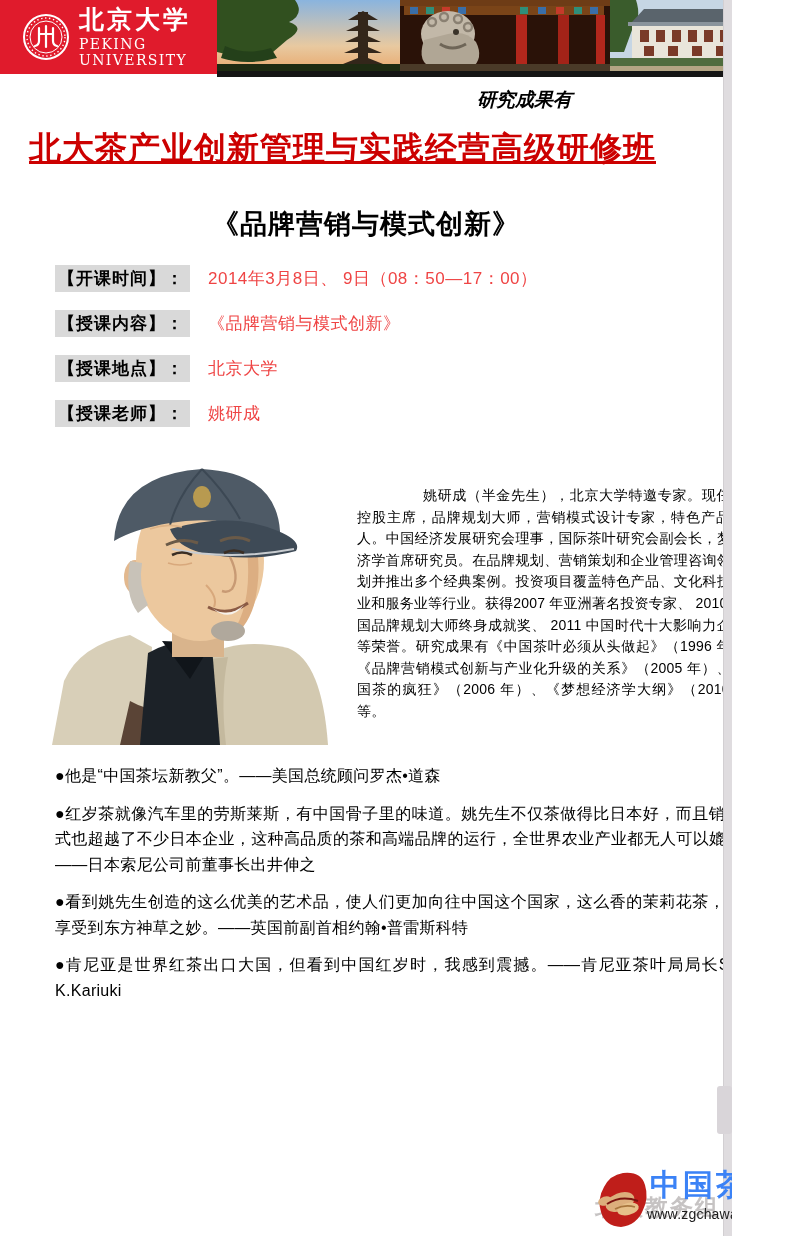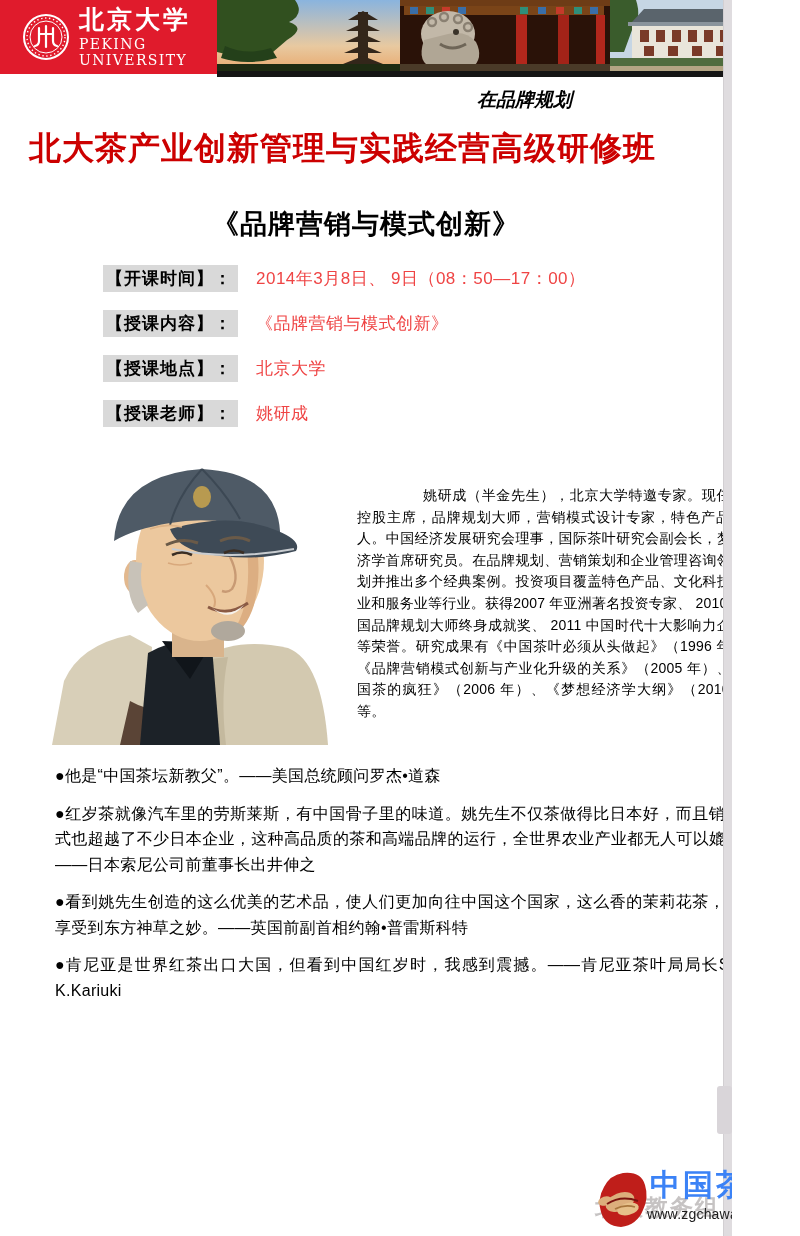--- a/index.html
+++ b/index.html
@@ -12,26 +12,26 @@
   .seal{width:48px;height:48px;flex:0 0 auto;}
   .logo-text{margin-left:9px;color:#fff;}
   .logo-cn{font-family:"DejaVu Serif","Liberation Serif",serif;font-weight:bold;font-size:25px;line-height:28px;letter-spacing:3px;}
   .logo-en{font-family:"DejaVu Serif","Liberation Serif",serif;font-size:14px;letter-spacing:1.4px;margin-top:2px;}
   .photos{flex:1;height:77px;background:#151515;display:flex;}
   .photos svg{display:block;height:71px;}
 
   
   .tagline{position:absolute;top:87px;right:160px;font-size:19px;font-weight:bold;font-style:italic;color:#000;}
   .main-title{position:absolute;top:127px;left:0;right:47px;margin:0;text-align:center;
-              font-size:32px;font-weight:bold;color:#cc0000;letter-spacing:1px;}
+              font-size:32px;font-weight:bold;color:#cc0000;letter-spacing:1px;text-decoration:underline;}
   .subtitle{position:absolute;top:206px;left:0;right:0;margin:0;text-align:center;
             font-size:27px;font-weight:bold;color:#000;letter-spacing:1px;}
 
   
-  .info-rows{position:absolute;top:266px;left:55px;margin-left:48px;}
+  .info-rows{position:absolute;top:266px;left:55px;}
   .info-row{display:flex;align-items:center;height:24px;margin-bottom:21px;font-size:17px;}
   .info-label{background:#d9d9d9;color:#000;font-weight:bold;padding:2px 6px 2px 3px;letter-spacing:1px;}
   .info-value{margin-left:18px;color:#ef4444;letter-spacing:0.5px;}
 
   
   .lecturer{position:absolute;top:445px;left:50px;width:710px;display:flex;}
   .portrait{width:295px;height:300px;flex:0 0 auto;background:#fff;}
   .bio{margin:40px 0 0 12px;width:403px;font-size:14px;line-height:21.6px;letter-spacing:0.2px;
        text-align:justify;text-indent:66px;color:#000;}
 
@@ -157,21 +157,21 @@
             <rect x="130" y="46" width="10" height="10"></rect>
         </g>
         <rect x="152" y="8" width="8" height="52" fill="#d8d4c8"></rect>
         <ellipse cx="156" cy="8" rx="8" ry="4" fill="#c8c4b8"></ellipse>
         <rect x="0" y="58" width="180" height="8" fill="#4f6c3e"></rect>
         <rect x="0" y="66" width="180" height="5" fill="#b3a584"></rect>
       </svg>
     </div>
   </div>
 
-  <div class="tagline">在品牌规划</div>
+  <div class="tagline">研究成果有</div>
   <h1 class="main-title">北大茶产业创新管理与实践经营高级研修班</h1>
   <h2 class="subtitle">《品牌营销与模式创新》</h2>
 
   <div class="info-rows">
     <div class="info-row">
       <span class="info-label">【开课时间】：</span>
       <span class="info-value">2014年3月8日、 9日（08：50—17：00）</span>
     </div>
     <div class="info-row">
       <span class="info-label">【授课内容】：</span>

